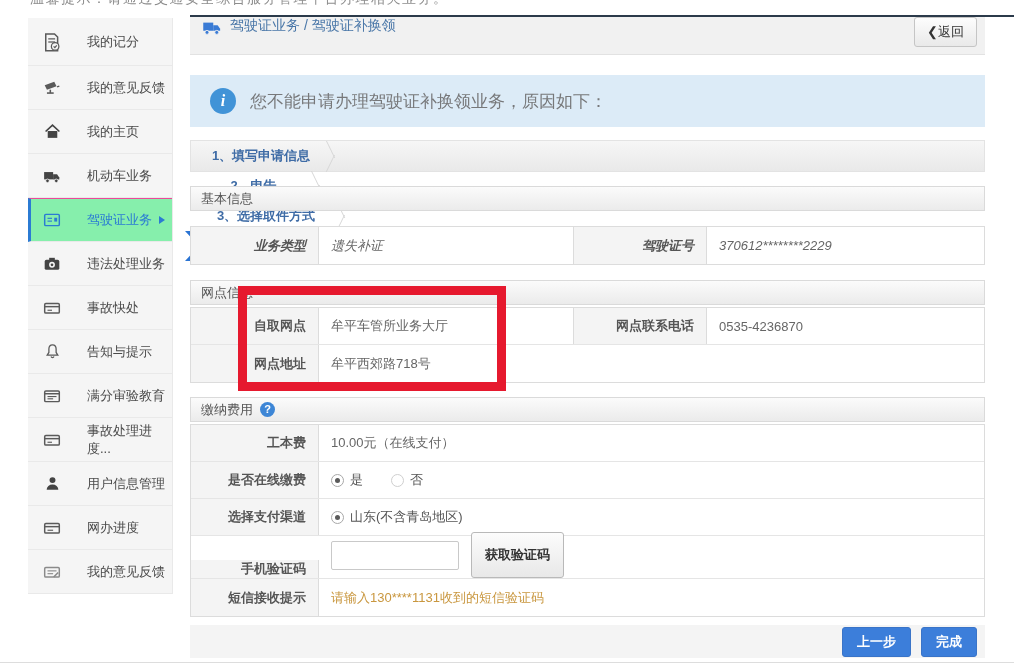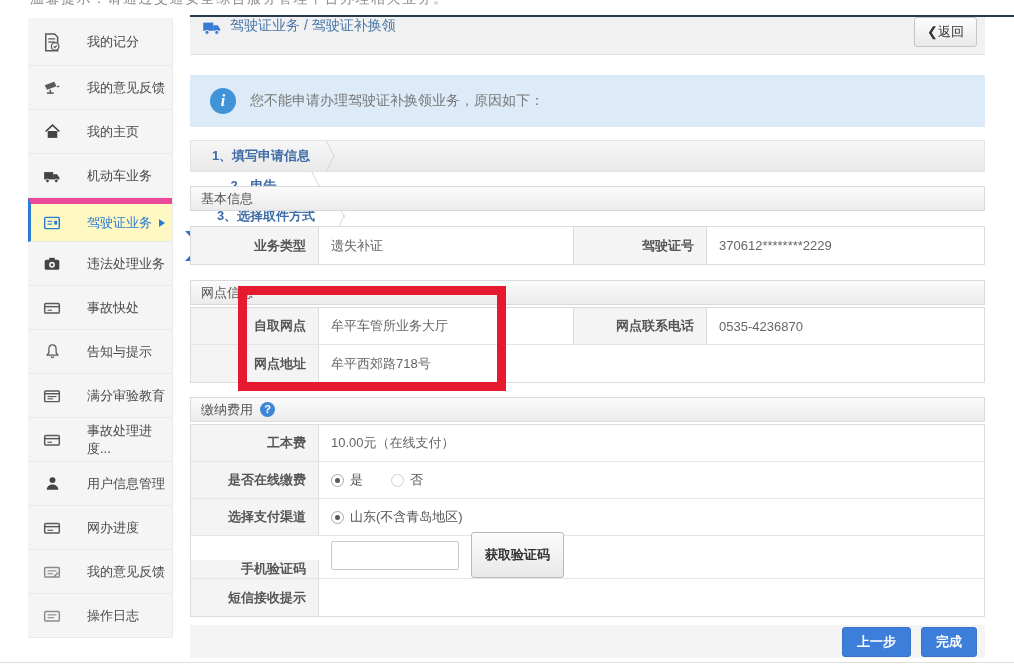--- a/index.html
+++ b/index.html
@@ -7,33 +7,33 @@
   body { font-family:"Liberation Sans","DejaVu Sans",sans-serif; background:#fff; position:relative; overflow:hidden; }
 
   
   .clipped-caption { position:absolute; top:-10px; left:30px; font-size:14px; color:#8d8d8d; letter-spacing:1.5px; white-space:nowrap; }
 
   
   .sidebar { position:absolute; left:28px; top:18px; width:145px; border-right:1px solid #e9e9e9; }
   .side-item { height:44px; display:flex; align-items:center; background:#f5f5f5; border-bottom:1px solid #e9e9e9; font-size:13px; color:#4a4a4a; position:relative; cursor:pointer; padding-left:12px;gap:15px; }
   .side-item:first-child { height:48px; }
   .side-item .ic { width:24px; display:flex; justify-content:center; margin-right:8px; flex:none; }
-  .side-item.active { background:#fef9c3; color:#2b7bd3; border-left:3px solid #2b7bd3; padding-left:9px; border-top:6px solid #ec4899; }
+  .side-item.active { background:#86efac; color:#2b7bd3; border-left:3px solid #2b7bd3; padding-left:9px; border-top:1px solid #ec4899; }
   .side-item.active .tri { position:absolute; right:7px; top:50%; margin-top:-4px; width:0; height:0; border-left:6px solid #2b7bd3; border-top:4px solid transparent; border-bottom:4px solid transparent; }
   .ic svg { display:block; }
 
   
   .dark-top { position:absolute; left:190px; top:15px; width:824px; height:2px; background:#2b3a4a; }
   .content-header { position:absolute; left:190px; top:17px; width:795px; height:38px; background:#f1f1f1; border-bottom:1px solid #e2e2e2; display:flex; align-items:flex-start; padding:0 8px 0 12px; }
   .breadcrumb { font-size:14px; color:#4a77a8; margin-left:8px; }
   .back-btn { margin-left:auto; font-size:13px; color:#333; background:linear-gradient(#fdfdfd,#e9e9e9); border:1px solid #c5c5c5; border-radius:3px; padding:5px 12px; cursor:pointer; }
 
   .banner { position:absolute; left:190px; top:75px; width:795px; height:52px; background:#dcebf7; display:flex; align-items:center; padding-left:20px; }
   .info-circle { width:26px; height:26px; border-radius:50%; background:#4193d7; color:#fff; font:italic bold 16px "Liberation Serif",serif; display:flex; align-items:center; justify-content:center; flex:none; }
-  .banner-text { font-size:14px; color:#77787a; margin-left:14px; }
+  .banner-text { font-size:17px; color:#77787a; margin-left:14px; }
 
   
   .steps { position:absolute; left:190px; top:140px; width:795px; height:32px; background:linear-gradient(#f6f6f6,#e9e9e9); border:1px solid #e3e3e3; display:flex;flex-direction:column; }
   .step { height:100%; line-height:30px; text-align:center; font-size:13px; font-weight:bold; color:#3f6ca6; position:relative; cursor:pointer; }
   .step.s1 { width:140px; } .step.s2 { width:125px; } .step.s3 { width:150px; }
   .step:not(.active)::before, .step:not(.active)::after { content:""; position:absolute; right:0; width:1px; height:55%; background:#d7d7d7; }
   .step:not(.active)::before { top:0; transform:skewX(26deg); }
   .step:not(.active)::after { bottom:0; transform:skewX(-26deg); }
   .step.active { width:140px; margin-left:-6px; background:#2b74d3; color:#fff; clip-path:polygon(0 0, calc(100% - 14px) 0, 100% 50%, calc(100% - 14px) 100%, 0 100%, 14px 50%); }
 
@@ -202,30 +202,20 @@
     <span class="ic">
         <svg width="18" height="18" viewBox="0 0 16 16">
           <rect x="1.5" y="4" width="13" height="8.5" rx="1" fill="none" stroke="#8a8a8a" stroke-width="1.3"></rect>
           <line x1="4" y1="7" x2="12" y2="7" stroke="#8a8a8a"></line>
           <line x1="4" y1="9.5" x2="9" y2="9.5" stroke="#8a8a8a"></line>
           <line x1="9.5" y1="12.5" x2="13.5" y2="8.5" stroke="#8a8a8a" stroke-width="1.4"></line>
         </svg>
       </span>
     <span>我的意见反馈</span>
   </div>
-  <div class="side-item">
-    <span class="ic">
-        <svg width="18" height="18" viewBox="0 0 16 16">
-          <rect x="1.5" y="4" width="13" height="8.5" rx="1" fill="none" stroke="#8a8a8a" stroke-width="1.3"></rect>
-          <line x1="4" y1="7" x2="12" y2="7" stroke="#8a8a8a"></line>
-          <line x1="4" y1="9.5" x2="10" y2="9.5" stroke="#8a8a8a"></line>
-        </svg>
-      </span>
-    <span>操作日志</span>
-  </div>
 </div>
 
 <div class="dark-top"></div>
 
 <div class="content-header">
   <span><svg width="20" height="20" viewBox="0 0 16 16">
         <rect x="1" y="4.5" width="8" height="6.5" fill="#3a7bd5"></rect>
         <path d="M9 6.5h3.5l2 2.8v1.7H9z" fill="#3a7bd5"></path>
         <circle cx="4" cy="12.3" r="1.6" fill="#3a7bd5" stroke="#f1f1f1" stroke-width="0.7"></circle>
         <circle cx="11.8" cy="12.3" r="1.6" fill="#3a7bd5" stroke="#f1f1f1" stroke-width="0.7"></circle>
@@ -242,21 +232,21 @@
 <div class="steps">
   <div class="step s1">1、填写申请信息</div>
   <div class="step s2">2、申告</div>
   <div class="step s3">3、选择取件方式</div>
   <div class="step active">4、确认提交</div>
 </div>
 
 <div class="sec-header" style="top:186px;">
   <span>基本信息</span>
 </div>
-<div class="tbl" style="top:226px;">
+<div class="tbl" style="top:226px;font-style:italic;">
   <div class="trow">
     <div class="cell lbl w128">业务类型</div>
     <div class="cell val w255">遗失补证</div>
     <div class="cell lbl w133">驾驶证号</div>
     <div class="cell val flex1">370612********2229</div>
   </div>
 </div>
 
 <div class="sec-header" style="top:280px;">
   <span>网点信息</span>
@@ -301,20 +291,21 @@
   </div>
   <div class="trow tall">
     <div class="cell lbl w128">手机验证码</div>
     <div class="cell val flex1">
       <input class="code-input" value="" style="">
       <button class="get-code-btn">获取验证码</button>
     </div>
   </div>
   <div class="trow">
     <div class="cell lbl w128">短信接收提示</div>
+    <div class="cell val flex1 sms-hint">请输入130****1131收到的短信验证码</div>
   </div>
 </div>
 
 <div class="footer-bar">
   <button class="blue-btn">上一步</button>
   <button class="blue-btn">完成</button>
 </div>
 
 <div class="bottom-line"></div>
 

